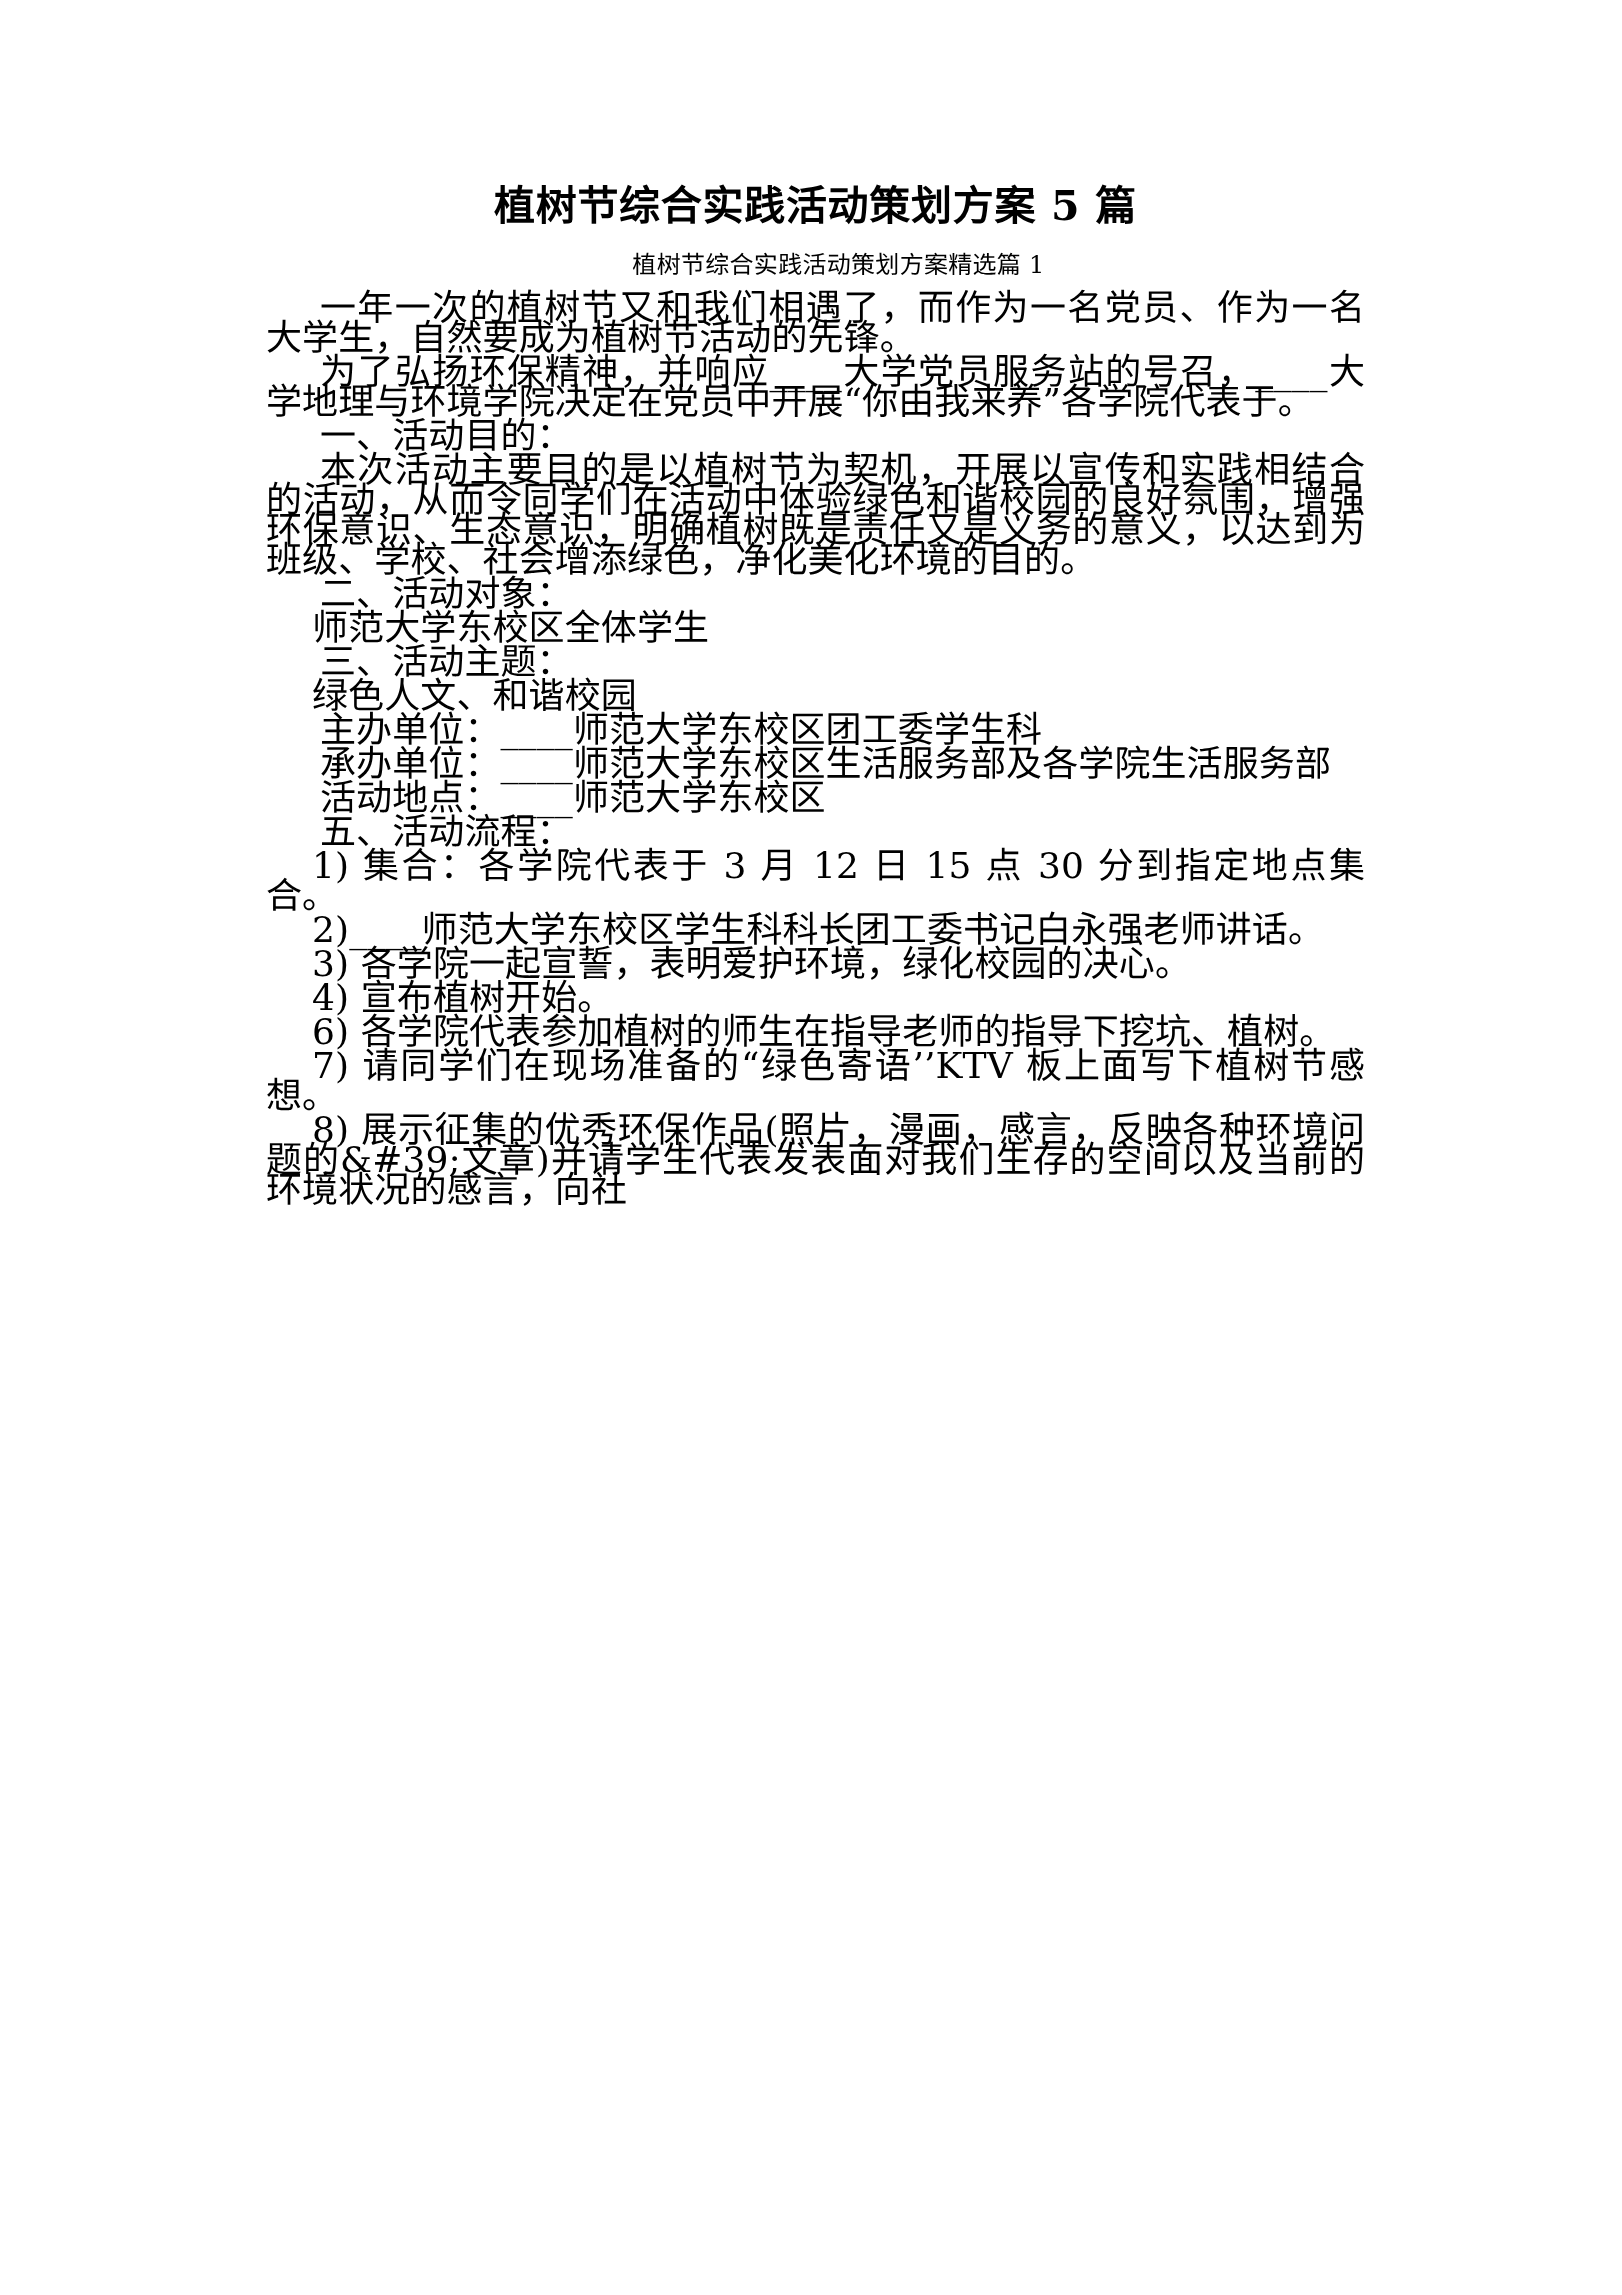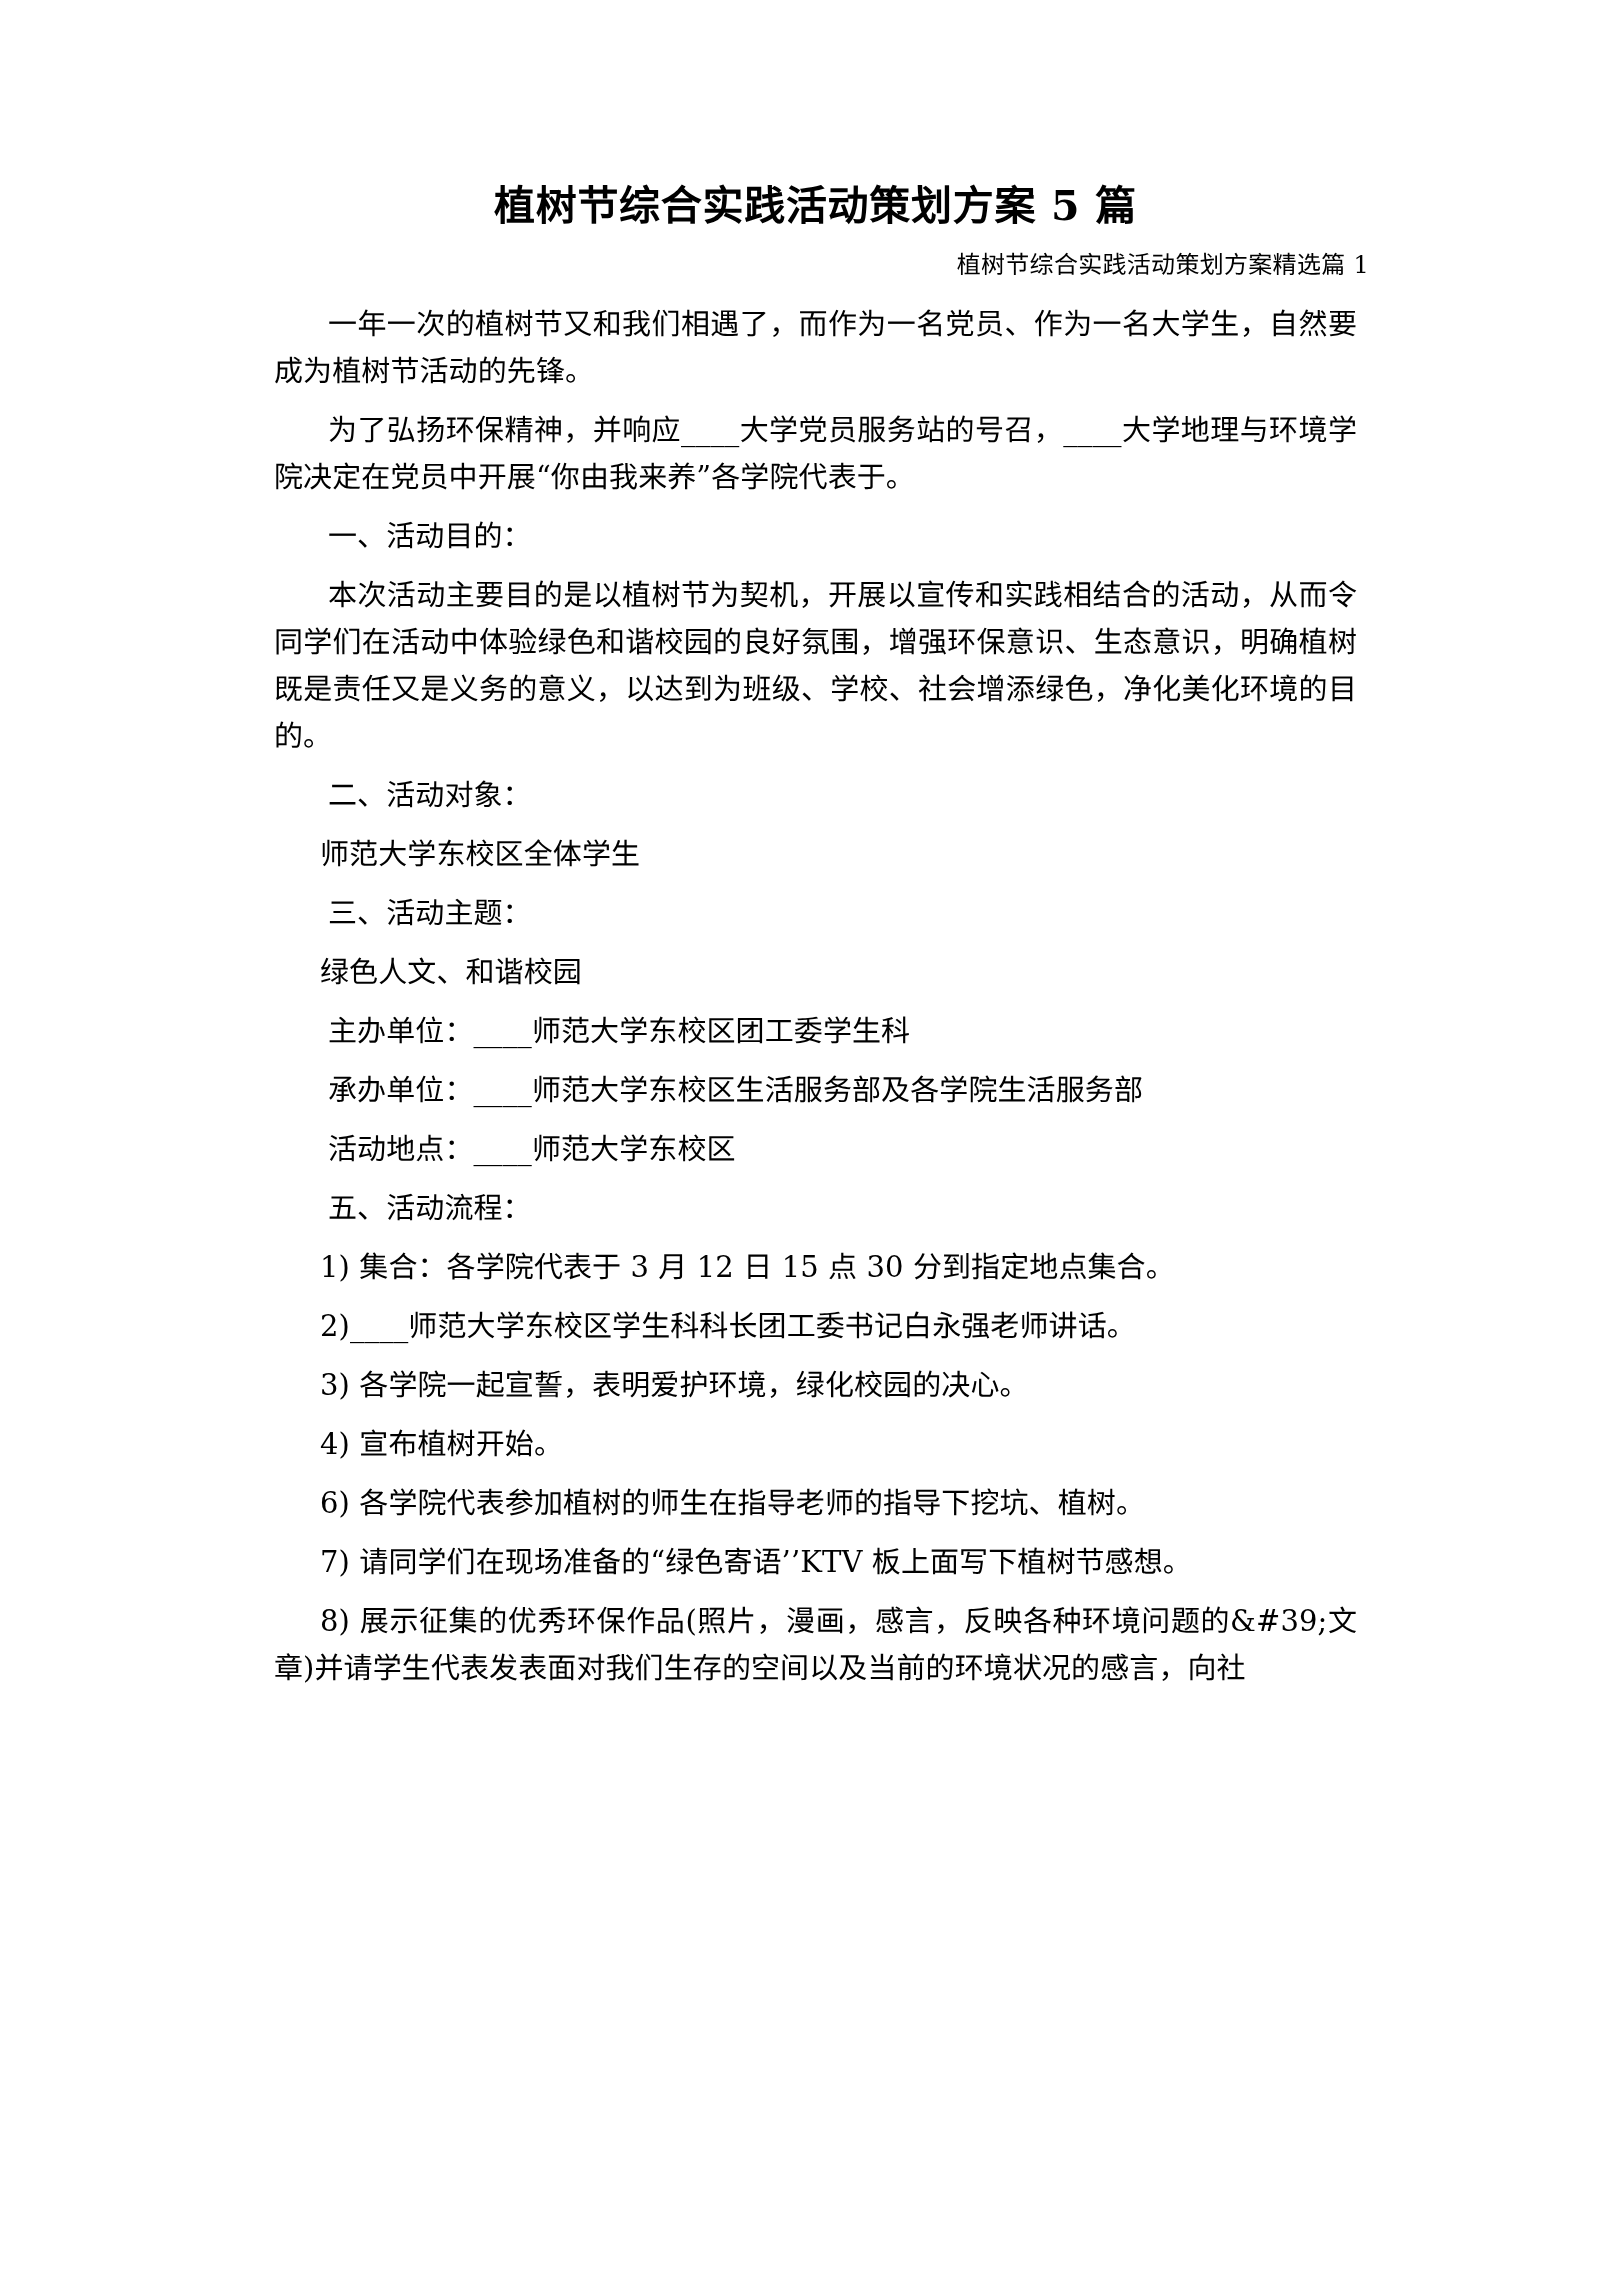--- a/index.html
+++ b/index.html
@@ -41,34 +41,34 @@
     text-align: center;
     letter-spacing: 0.7px;
     margin: 0 0 3.9px 0;
     white-space: nowrap;
   }
 
   
   .doc-subtitle {
     font-size: 24px;
     line-height: 47px;
-    text-align: right;
+    text-align: center;
     text-indent: 46px;
     margin: 0 0 1.3px 0;
     letter-spacing: 0.3px;
   }
 
   
   .para {
-    font-size: 29px;
-    line-height: 47px;
+    font-size: 36px;
+    line-height: 30px;
     text-align: justify;
     text-justify: inter-character;
     text-indent: 54px;
-    margin: 12px;
+    margin: 4px;
     letter-spacing: 0.1px;
     word-break: break-all;
   }
 
   
   .para.item {
     text-indent: 46px;
   }
 
   .para.noindent {

